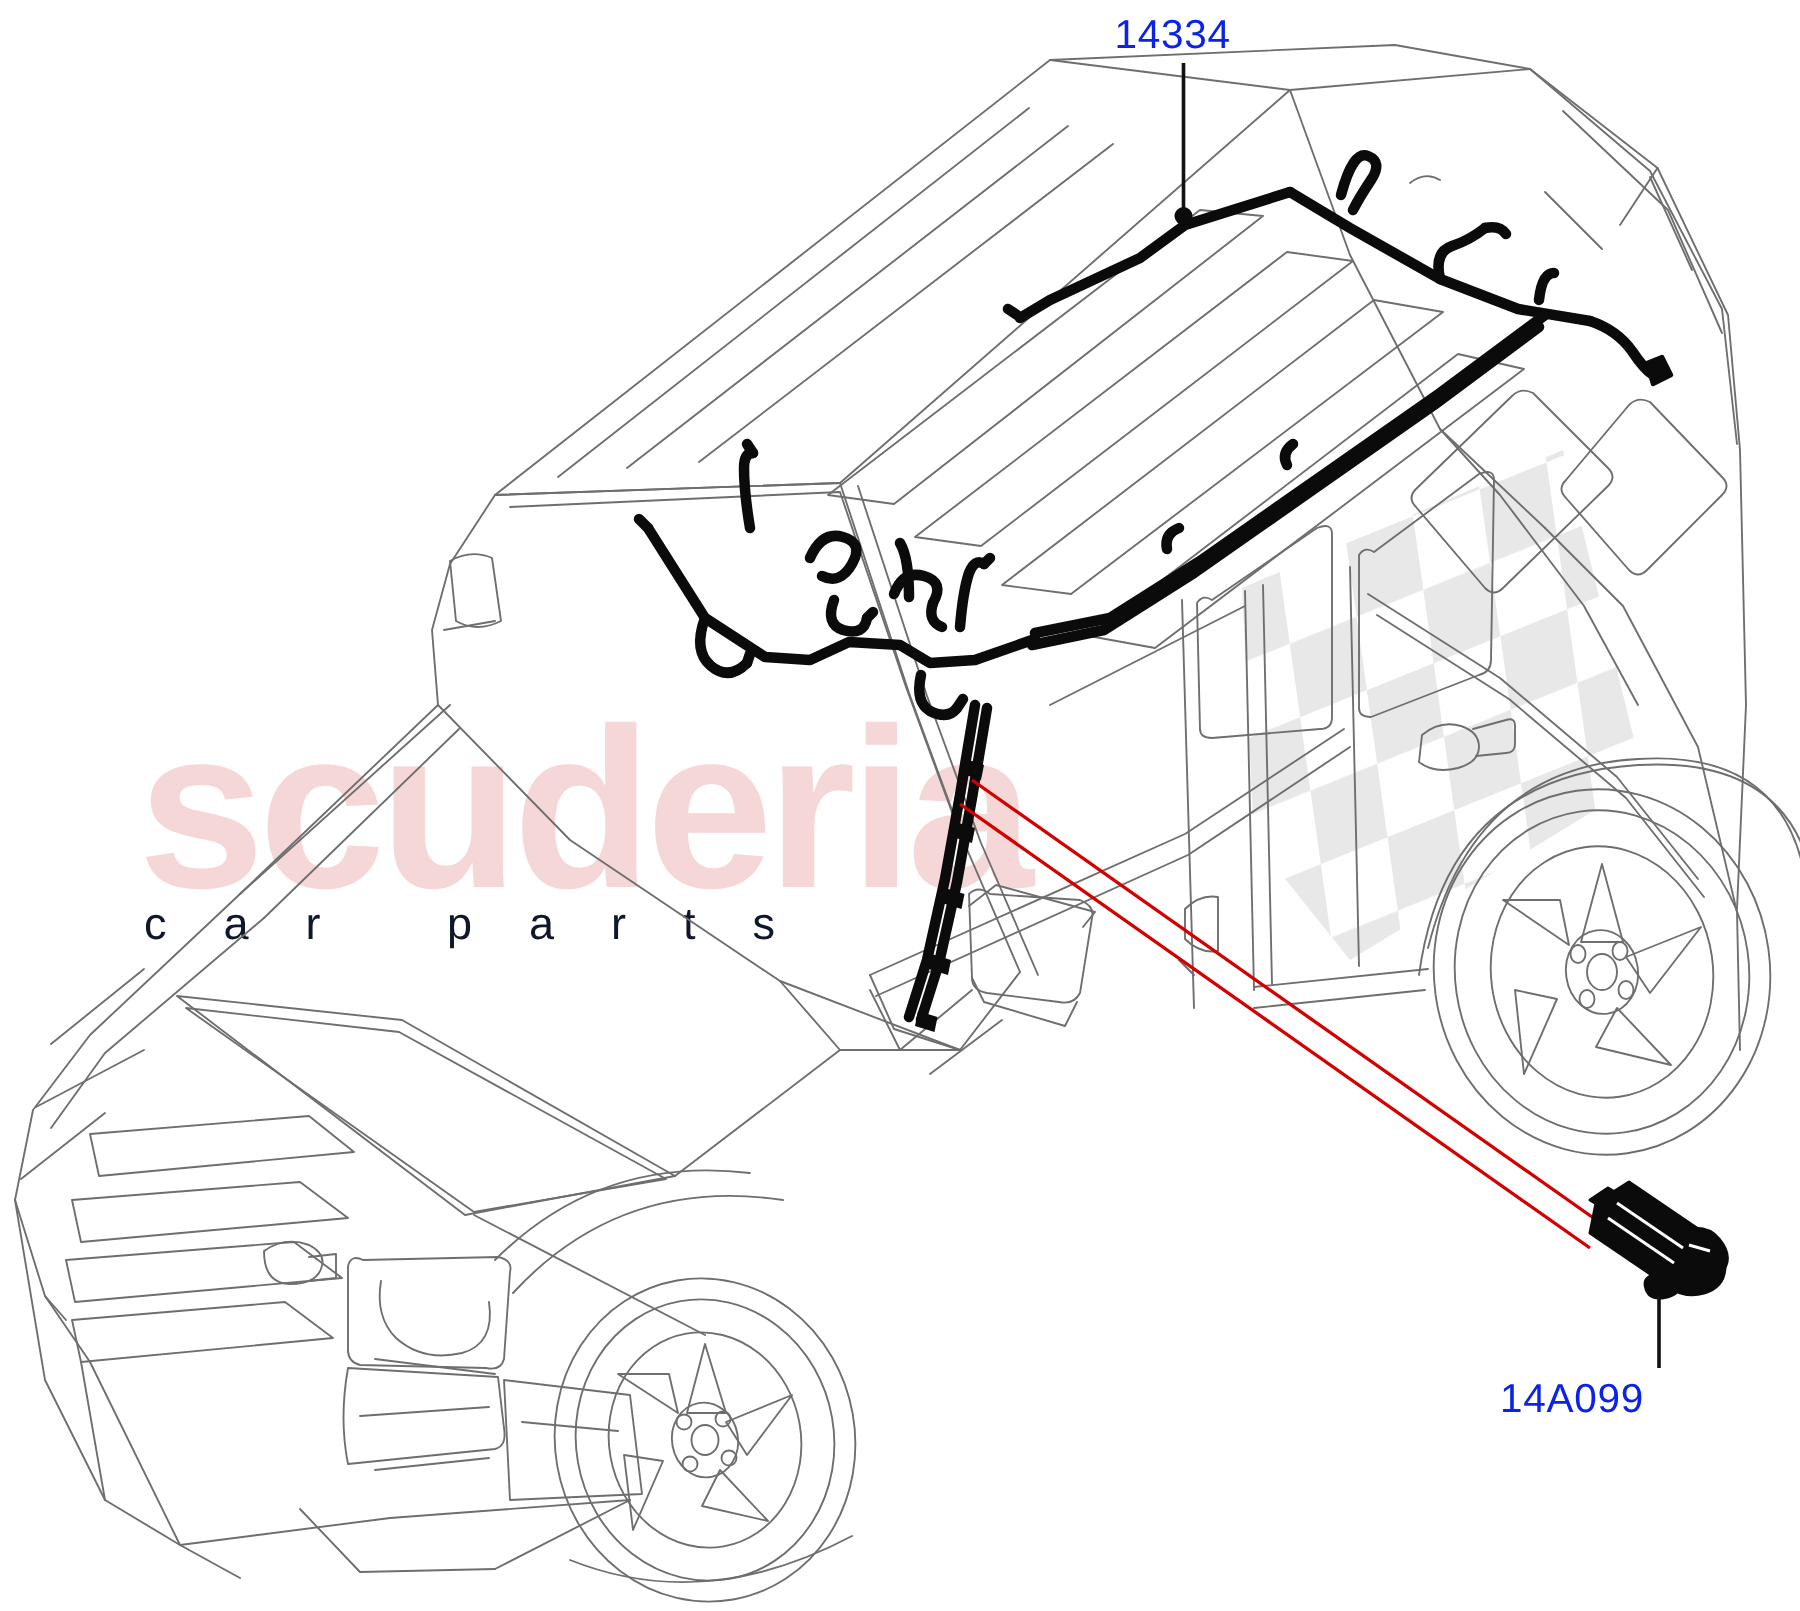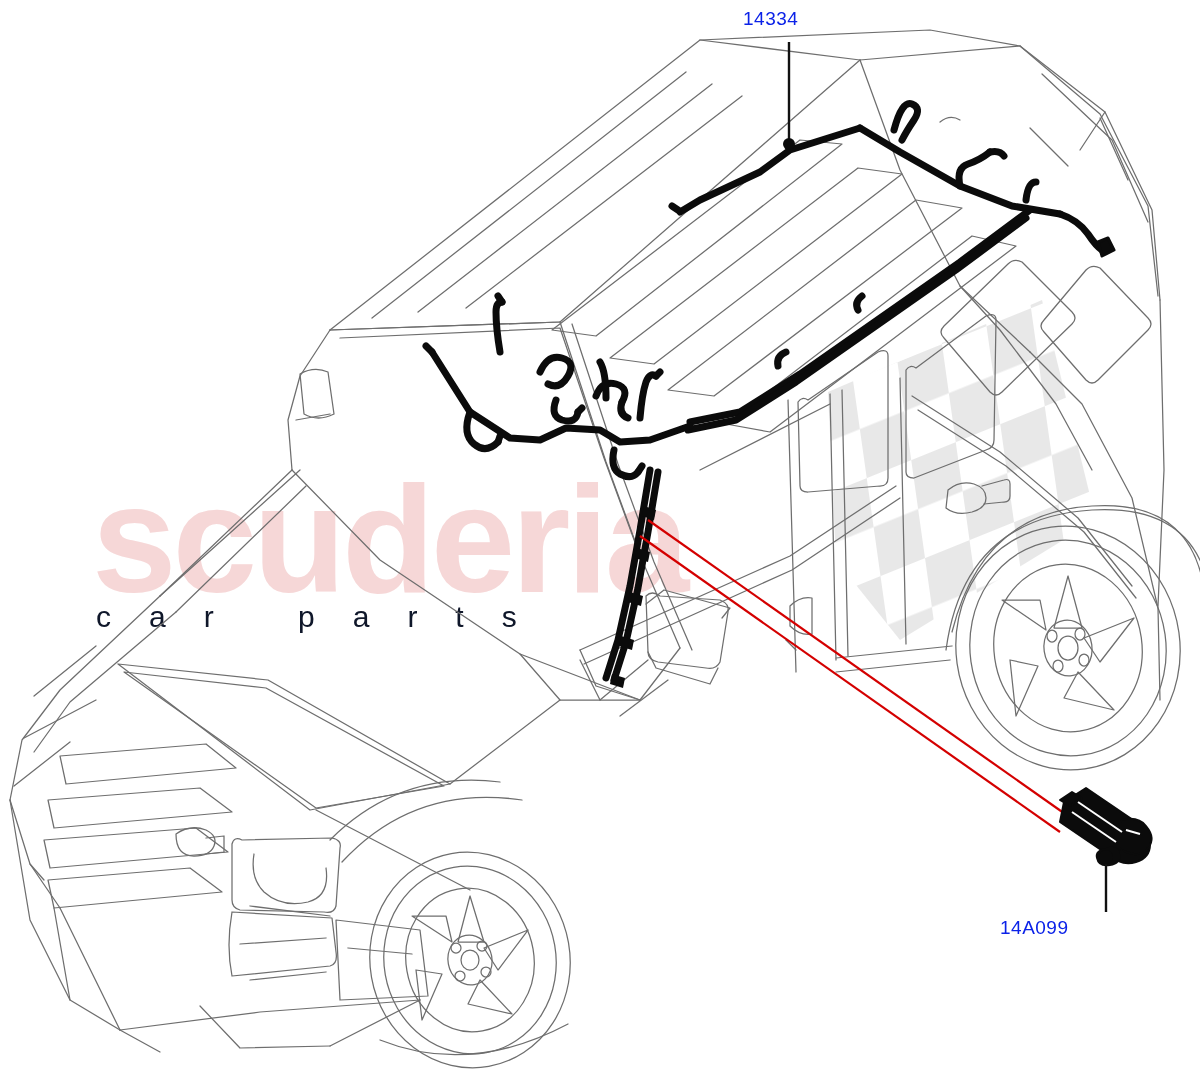--- a/index.html
+++ b/index.html
@@ -1,19 +1,19 @@
 <!DOCTYPE html>
 <html><head>
 <meta charset="utf-8">
 <style>
   html,body{margin:0;padding:0;background:#ffffff;}
   body{width:1200px;height:1074px;overflow:hidden;font-family:"Liberation Sans",sans-serif;}
   #stage{position:relative;width:1200px;height:1074px;background:#ffffff;}
   #stage svg{position:absolute;top:0;left:0;}
-  .lbl{position:absolute;color:#0b22e8;font-family:"Liberation Sans",sans-serif;font-size:19px;font-weight:400;letter-spacing:.5px;white-space:nowrap;}
+  .lbl{position:absolute;color:#0b22e8;font-family:"Liberation Sans",sans-serif;font-size:27px;font-weight:400;letter-spacing:.5px;white-space:nowrap;}
   #lbl-14334{left:743px;top:8px;}
   #lbl-14A099{left:1000px;top:917px;}
   .wm-main{position:absolute;left:92px;top:452px;font-family:"Liberation Sans",sans-serif;font-size:152px;font-weight:700;color:#f6d7d7;letter-spacing:-4px;user-select:none;}
   .wm-sub{position:absolute;left:96px;top:600px;font-family:"Liberation Sans",sans-serif;font-size:30px;font-weight:400;color:#0f172a;letter-spacing:38px;user-select:none;}
 </style>
 </head>
 <body>
 
 <div id="stage">
 

